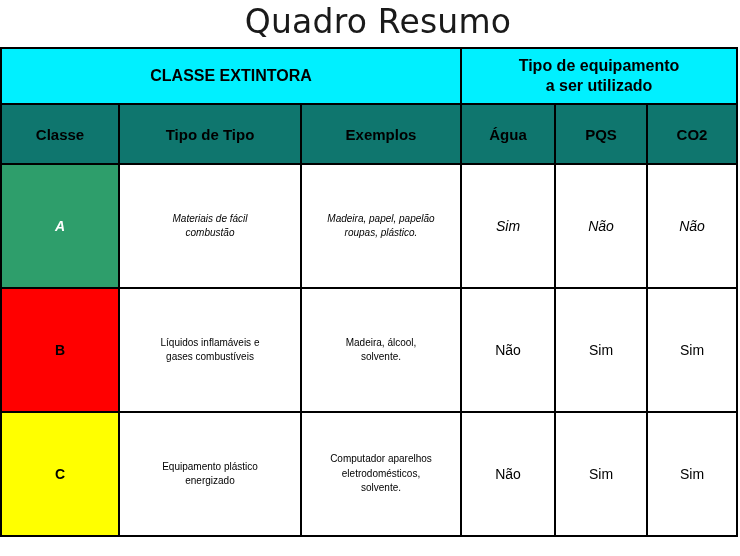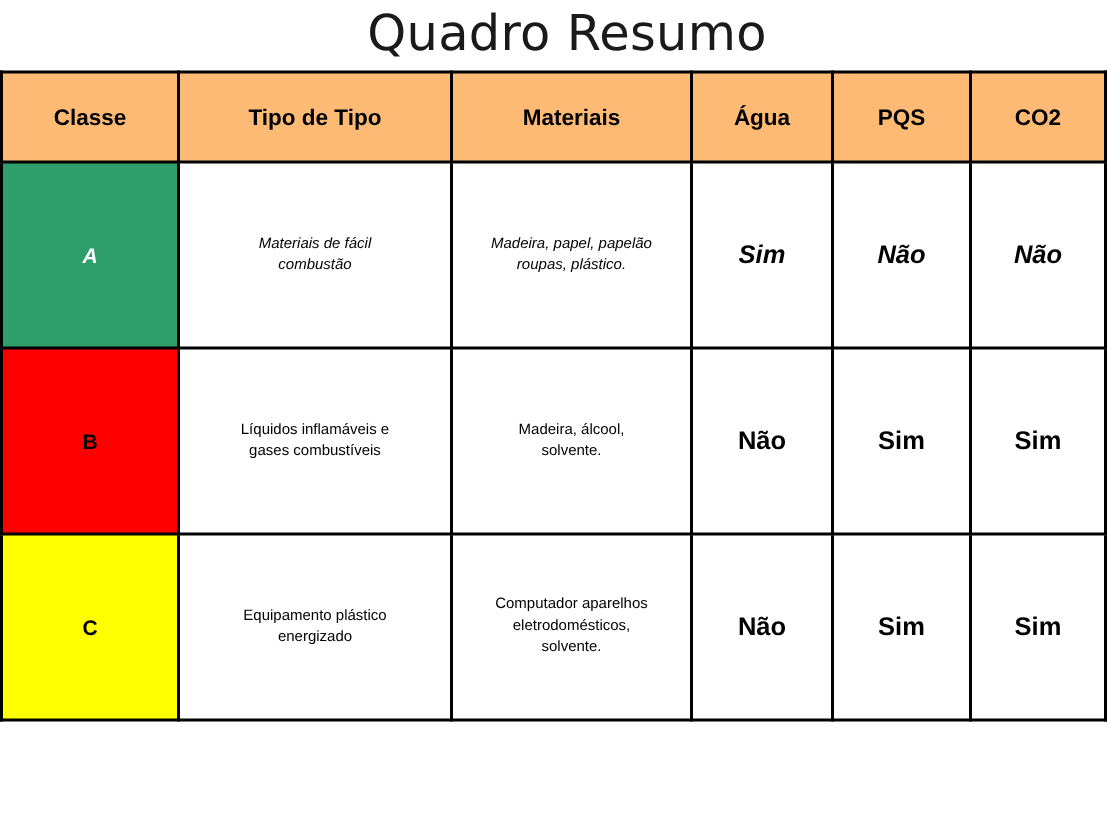--- a/index.html
+++ b/index.html
@@ -43,39 +43,39 @@
   }
   .hdr-top {
     background: #00f0ff;
     color: #000000;
     font-weight: bold;
     font-size: 16px;
     height: 54px;
     line-height: 1.25;
   }
   .hdr-sub {
-    background: #fdba74;
+    background: #0f766e;
     color: #000000;
     font-weight: bold;
     font-size: 15px;
     height: 58px;
   }
   .cell {
     font-size: 10px;
     color: #000000;
     height: 122px;
     line-height: 1.45;
     padding: 4px 8px;
   }
   .cell.italic {
     font-style: italic;
   }
   .cell.bold {
-    font-weight: bold;
-    font-size: 17px;
+    font-weight: normal;
+    font-size: 14px;
   }
   .classe-cell {
     font-weight: bold;
     font-size: 14px;
     color: #000000;
   }
   .classe-a {
     background: #2e9e6b;
     color: #ffffff;
     font-style: italic;
@@ -107,23 +107,28 @@
     <colgroup>
       <col class="col-classe">
       <col class="col-tipo">
       <col class="col-ex">
       <col class="col-agua">
       <col class="col-pqs">
       <col class="col-co2">
     </colgroup>
     <tbody>
       <tr>
+        <td class="hdr-top" colspan="3">CLASSE EXTINTORA</td>
+        <td class="hdr-top two-line" colspan="3">Tipo de equipamento
+a ser utilizado</td>
+      </tr>
+      <tr>
         <td class="hdr-sub">Classe</td>
         <td class="hdr-sub">Tipo de Tipo</td>
-        <td class="hdr-sub">Materiais</td>
+        <td class="hdr-sub">Exemplos</td>
         <td class="hdr-sub">Água</td>
         <td class="hdr-sub">PQS</td>
         <td class="hdr-sub">CO2</td>
       </tr>
 
       <tr>
         <td class="classe-cell classe-a">A</td>
         <td class="cell italic two-line">Materiais de fácil
 combustão</td>
         <td class="cell italic two-line">Madeira, papel, papelão

